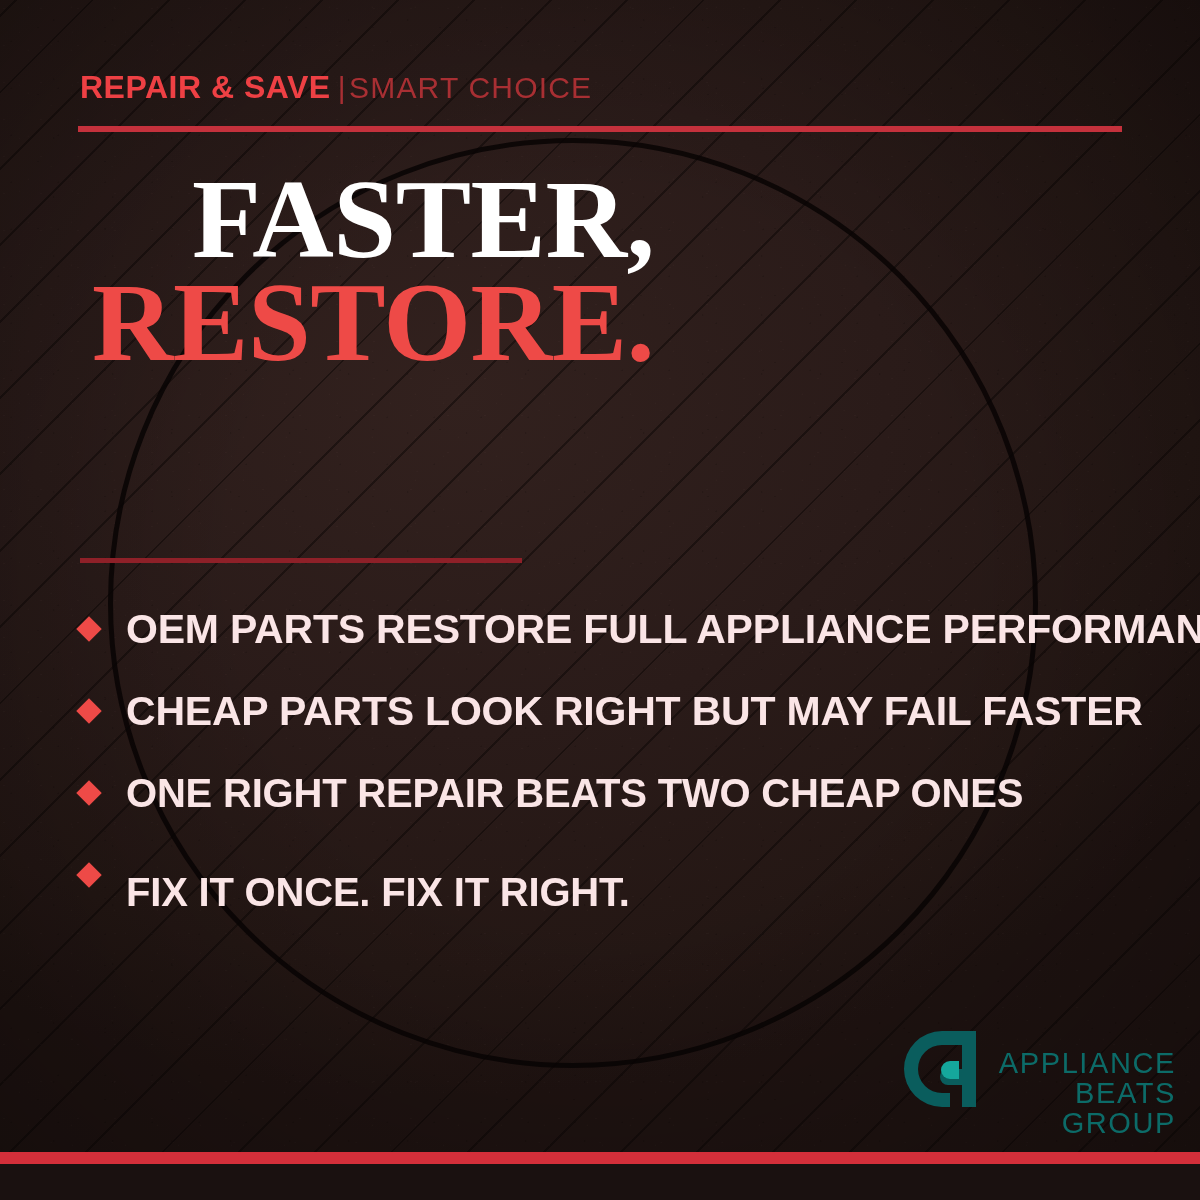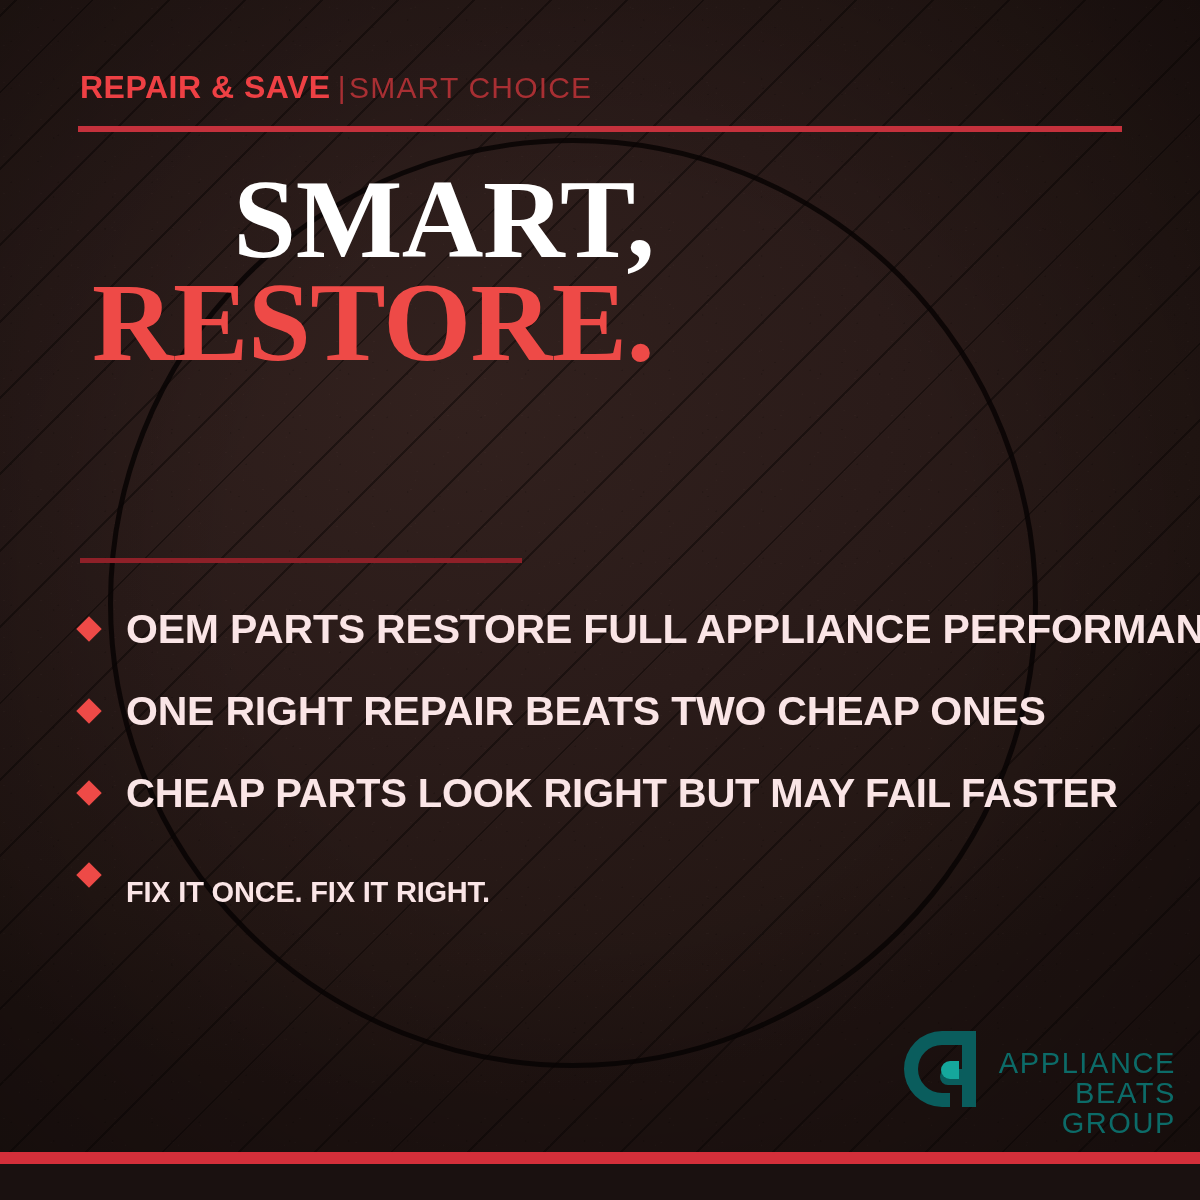--- a/index.html
+++ b/index.html
@@ -168,21 +168,21 @@
   }
   .bullet-text {
     font-family: "Liberation Sans", sans-serif;
     font-weight: bold;
     color: #fae5e6;
     letter-spacing: -0.2px;
   }
   .bullet-row:nth-child(1) .bullet-text { font-size: 41px; }
   .bullet-row:nth-child(2) .bullet-text { font-size: 41px; }
   .bullet-row:nth-child(3) .bullet-text { font-size: 40px; }
-  .bullet-row:nth-child(4) .bullet-text { font-size: 29px; margin-top: 34px; }
+  .bullet-row:nth-child(4) .bullet-text { font-size: 40px; margin-top: 34px; }
 
   
   .logo {
     position: absolute;
     right: 24px;
     bottom: 26px;
     display: flex;
     align-items: center;
   }
   .logo-mark {
@@ -228,38 +228,38 @@
 
   <div class="content">
 
     <div class="eyebrow">
       <span class="eyebrow-strong">REPAIR &amp; SAVE</span><span class="eyebrow-sep">|</span><span class="eyebrow-light">SMART CHOICE</span>
     </div>
 
     <div class="rule-top"></div>
 
     <div class="headline">
-      <span class="headline-line">SMART,</span>
+      <span class="headline-line">FASTER,</span>
       <span class="headline-accent">RESTORE.</span>
     </div>
 
     <div class="rule-mid"></div>
 
     <div class="bullets">
       <div class="bullet-row">
         <span class="bullet-mark"></span>
         <span class="bullet-text">OEM PARTS RESTORE FULL APPLIANCE PERFORMANCE</span>
       </div>
       <div class="bullet-row">
         <span class="bullet-mark"></span>
+        <span class="bullet-text">CHEAP PARTS LOOK RIGHT BUT MAY FAIL FASTER</span>
+      </div>
+      <div class="bullet-row">
+        <span class="bullet-mark"></span>
         <span class="bullet-text">ONE RIGHT REPAIR BEATS TWO CHEAP ONES</span>
-      </div>
-      <div class="bullet-row">
-        <span class="bullet-mark"></span>
-        <span class="bullet-text">CHEAP PARTS LOOK RIGHT BUT MAY FAIL FASTER</span>
       </div>
       <div class="bullet-row">
         <span class="bullet-mark"></span>
         <span class="bullet-text">FIX IT ONCE. FIX IT RIGHT.</span>
       </div>
     </div>
 
     <div class="logo">
       <svg class="logo-mark" viewBox="0 0 88 88">
         <path d="M44 6 H78 V82 H64 V20 H44 A24 24 0 0 0 44 68 H52 V82 H44 A38 38 0 0 1 44 6 Z" fill="#0a5d5d"></path>

